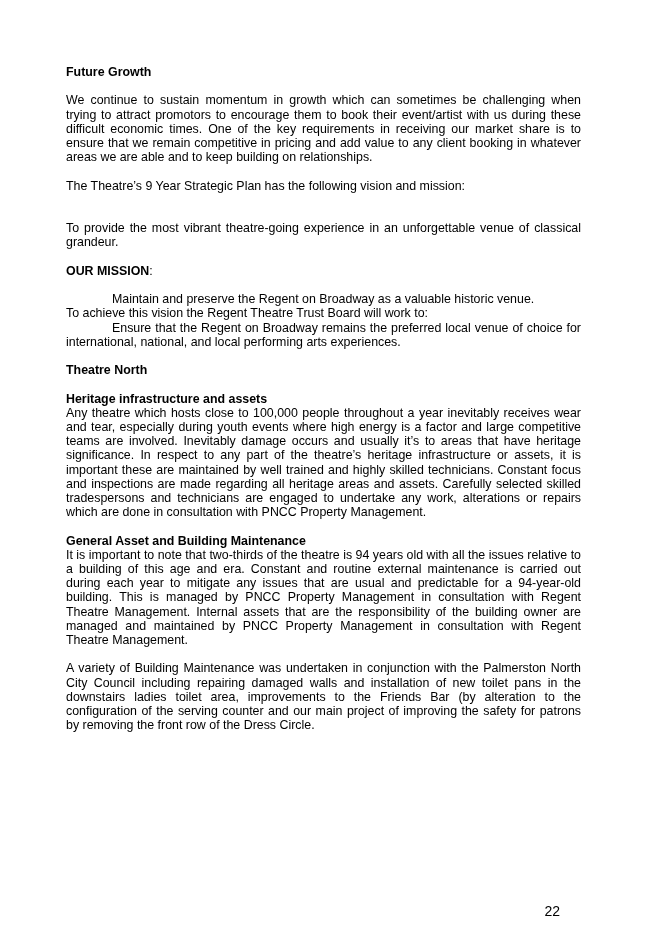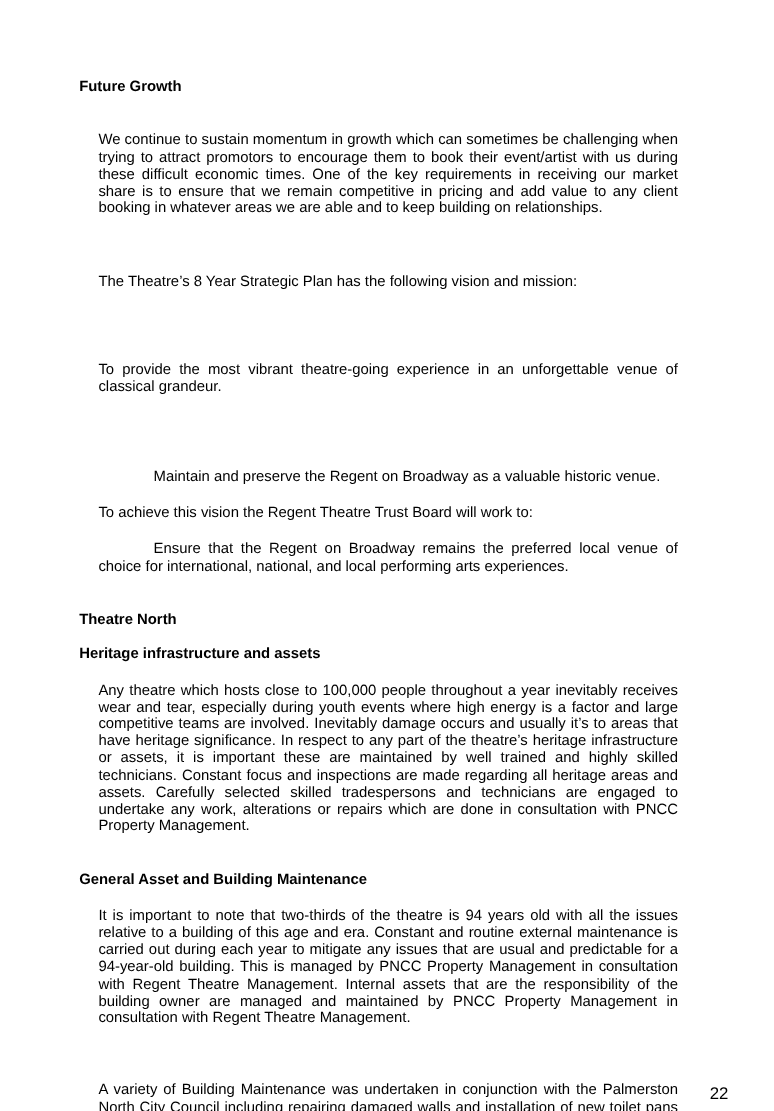--- a/index.html
+++ b/index.html
@@ -21,54 +21,55 @@
       top: 65px;
       width: 515px;
       font-size: 12.4px;
       line-height: 14.2px;
     }
     .heading {
       font-weight: bold;
       margin: 0;
     }
     .para {
-      margin: 16px;
+      margin: 0;
       text-align: justify;
     }
     .gap-lg { height: 14.2px; }
     .indent {
       text-indent: 46px;
     }
     .page-number {
       position: absolute;
-      left: 581px;
+      left: 534px;
       top: 903px;
       width: 26px;
       text-align: right;
       font-size: 14px;
       line-height: 16px;
     }
   </style>
 </head>
 <body>
 
 <div class="page">
 
   <p class="heading">Future Growth</p>
   <div class="gap-lg"></div>
   <p class="para">We continue to sustain momentum in growth which can sometimes be challenging when trying to attract promotors to encourage them to book their event/artist with us during these difficult economic times.   One of the key requirements in receiving our market share is to ensure that we remain competitive in pricing and add value to any client booking in whatever areas we are able and to keep building on relationships.</p>
   <div class="gap-lg"></div>
 
-  <p class="para">The Theatre’s 8 Year Strategic Plan has the following vision and mission:</p>
+  <p class="para">The Theatre’s 9 Year Strategic Plan has the following vision and mission:</p>
   <div class="gap-lg"></div>
 
   <div class="gap-lg"></div>
   <p class="para">To provide the most vibrant theatre-going experience in an unforgettable venue of classical grandeur.</p>
   <div class="gap-lg"></div>
 
+  <p class="para"><b>OUR MISSION</b><span>:</span></p>
   <div class="gap-lg"></div>
   <p class="para indent">Maintain and preserve the Regent on Broadway as a valuable historic venue.</p>
   <p class="para">To achieve this vision the Regent Theatre Trust Board will work to:</p>
   <p class="para indent">Ensure that the Regent on Broadway remains the preferred local venue of choice for international, national, and local performing arts experiences.</p>
   <div class="gap-lg"></div>
 
   <p class="heading">Theatre North</p>
   <div class="gap-lg"></div>
 
   <p class="heading">Heritage infrastructure and assets</p>

